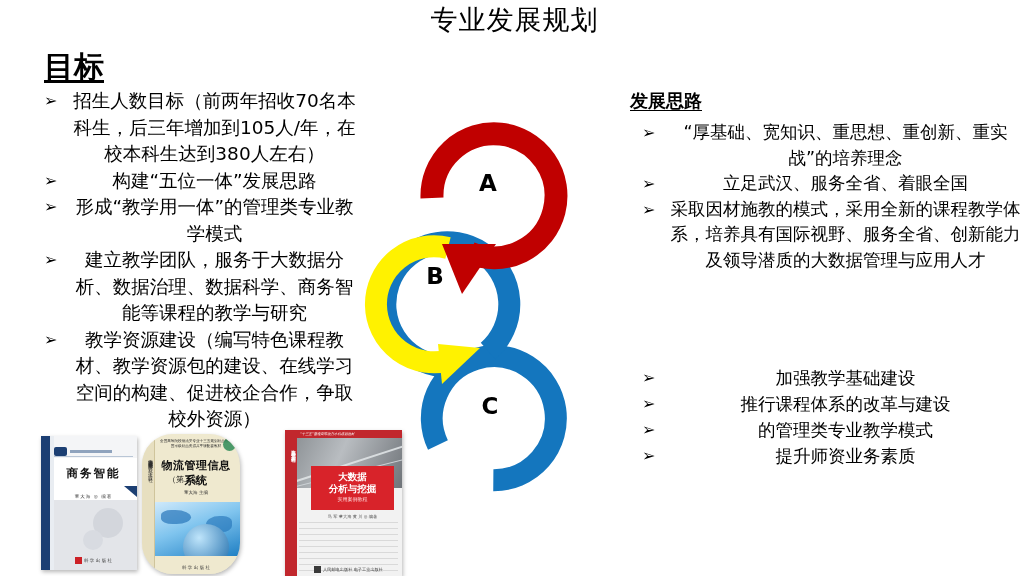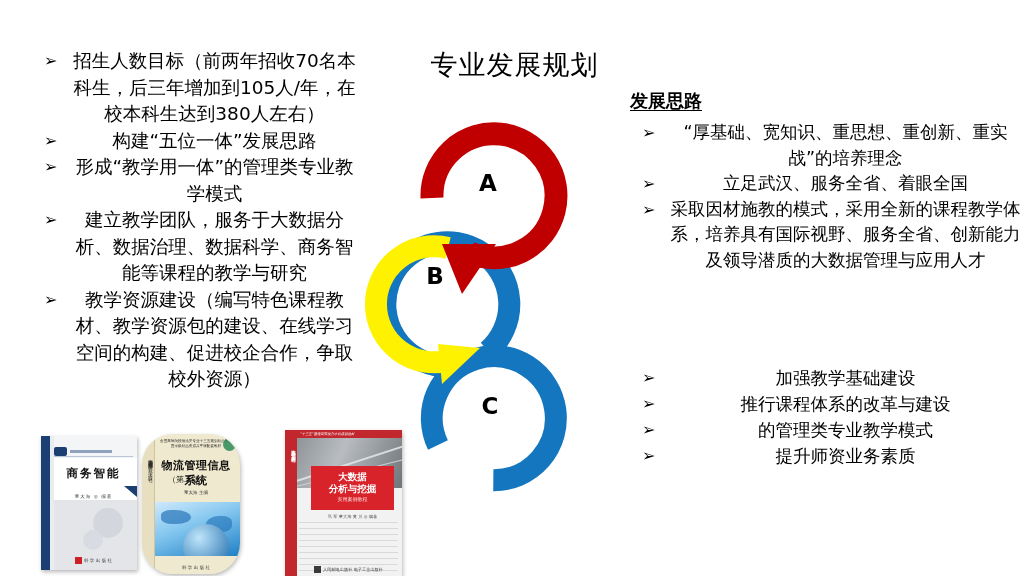--- a/index.html
+++ b/index.html
@@ -13,21 +13,20 @@
   .slide{position:absolute;inset:0;}
 
   
   .title{
     position:absolute;top:3px;left:0;width:1029px;
     text-align:center;
     font-size:27px;
     color:#000;
     letter-spacing:1px;
     line-height:34px;
-    margin-top:45px;
   }
 
   
   .sec-head{
     font-size:27px;
     font-weight:bold;
     color:#000;
     text-decoration:underline;
     text-underline-offset:3px;
     line-height:33px;
@@ -141,20 +140,21 @@
   #book3 .pubmark{display:inline-block;width:7px;height:7px;background:#3a3a3a;vertical-align:middle;margin-right:2px;}
 </style>
 </head>
 <body>
 
 <div class="slide">
 
   <div class="title">专业发展规划</div>
 
   <div id="goal-block">
+    <div class="sec-head">目标</div>
     <ul class="bul" id="goal-list">
       <li>
           <span class="mk">➢</span>
           <span class="tx">招生人数目标（前两年招收70名本科生，后三年增加到105人/年，在校本科生达到380人左右）</span>
         </li>
       <li>
           <span class="mk">➢</span>
           <span class="tx">构建“五位一体”发展思路</span>
         </li>
       <li>

